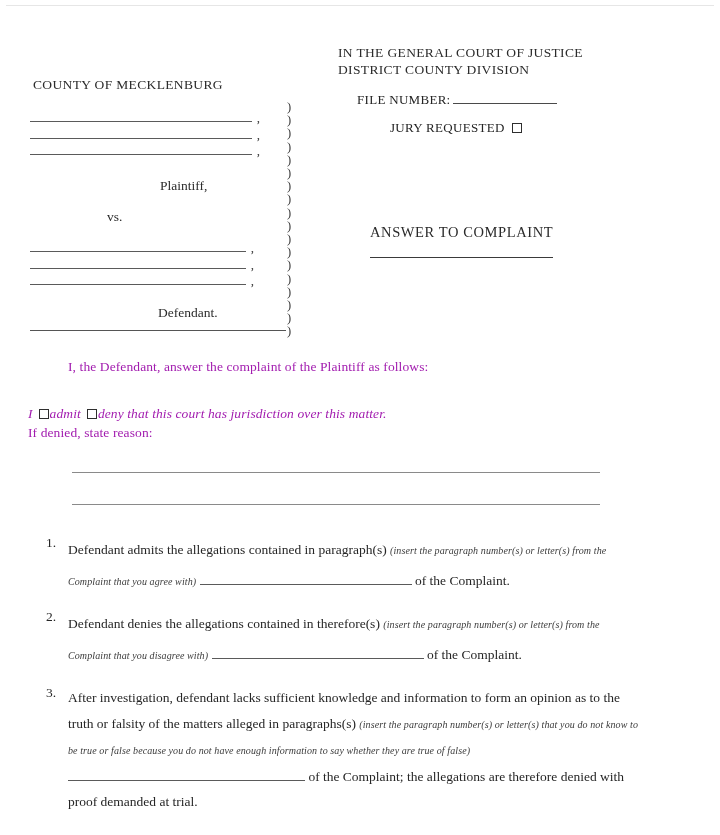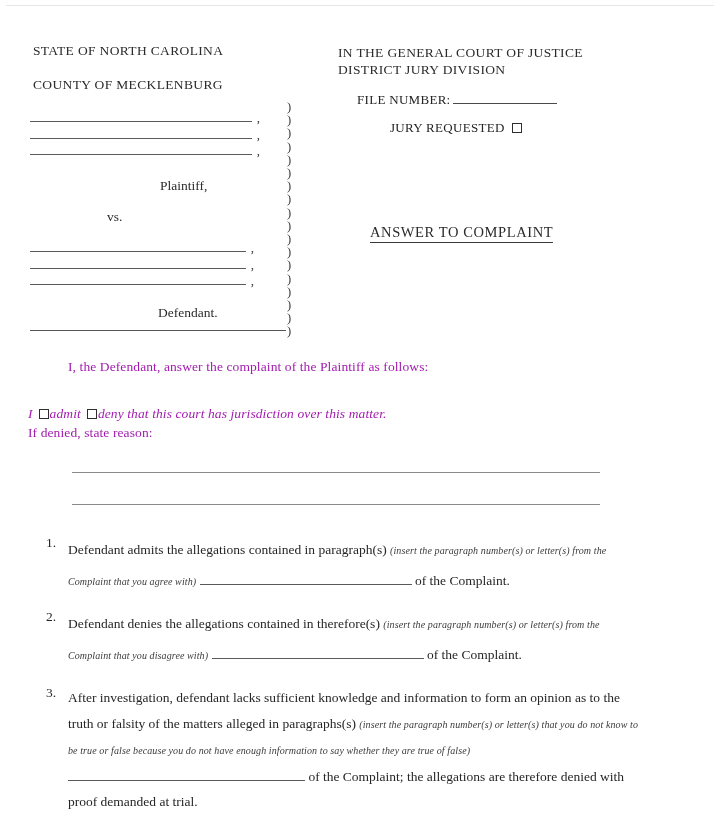--- a/index.html
+++ b/index.html
@@ -14,21 +14,21 @@
   .abs{position:absolute;}
   .topline{position:absolute;top:5px;left:6px;right:6px;border-top:1px solid #e6e6e6;}
 
   
   .caps{font-size:13.5px;letter-spacing:.35px;color:#2b2b2b;}
   .court{left:338px;top:44px;width:262px;text-align:left;line-height:17px;}
   .file-line{left:357px;top:92px;font-size:13px;letter-spacing:.3px;}
   .file-rule{display:inline-block;width:104px;border-bottom:1.3px solid #4a4a4a;height:11px;margin-left:2px;}
   .jury-line{left:390px;top:120px;font-size:13px;letter-spacing:.3px;}
   .doc-title{left:370px;top:224px;font-size:14.5px;letter-spacing:.6px;color:#2a2a2a;
-    border-bottom:1.6px solid #3a3a3a;padding-bottom:1px;}
+    border-bottom:1.6px solid #3a3a3a;padding-bottom:16px;}
 
   
   .bline{position:absolute;height:14px;}
   .bline .rule{position:absolute;left:0;right:8px;bottom:3px;border-bottom:1.4px solid #5a5a5a;}
   .bline .comma{position:absolute;right:0;bottom:-1px;font-size:13px;color:#333;}
   .bline-long{position:absolute;left:30px;top:316px;width:256px;height:14px;border-bottom:1.5px solid #555;}
   .party-label{font-size:13.5px;color:#2b2b2b;}
   .paren-col{position:absolute;left:287px;top:101px;font-size:12.5px;line-height:13.2px;color:#3a3a3a;}
 
   
@@ -45,26 +45,25 @@
   .blank{display:inline-block;border-bottom:1.5px solid #5a5a5a;height:11px;}
   .w212{width:212px;}
   .w237{width:237px;}
 </style>
 </head>
 <body>
 
 <div class="page">
   <div class="topline"></div>
 
-  <div class="abs caps" style="left:33px;top:43px;">STATE OF NORTH CAROLINA</div>
   <div class="abs caps" style="left:33px;top:77px;">COUNTY OF MECKLENBURG</div>
 
   <div class="abs caps court">
     <div>IN THE GENERAL COURT OF JUSTICE</div>
-    <div>DISTRICT JURY DIVISION</div>
+    <div>DISTRICT COUNTY DIVISION</div>
   </div>
   <div class="abs file-line">
     <span>FILE NUMBER:</span><span class="file-rule"></span>
   </div>
   <div class="abs jury-line">
     <span>JURY REQUESTED</span> <span class="cbox" style="margin-left:4px;vertical-align:-1px;"></span>
   </div>
 
   <div class="abs doc-title">ANSWER TO COMPLAINT</div>
 

